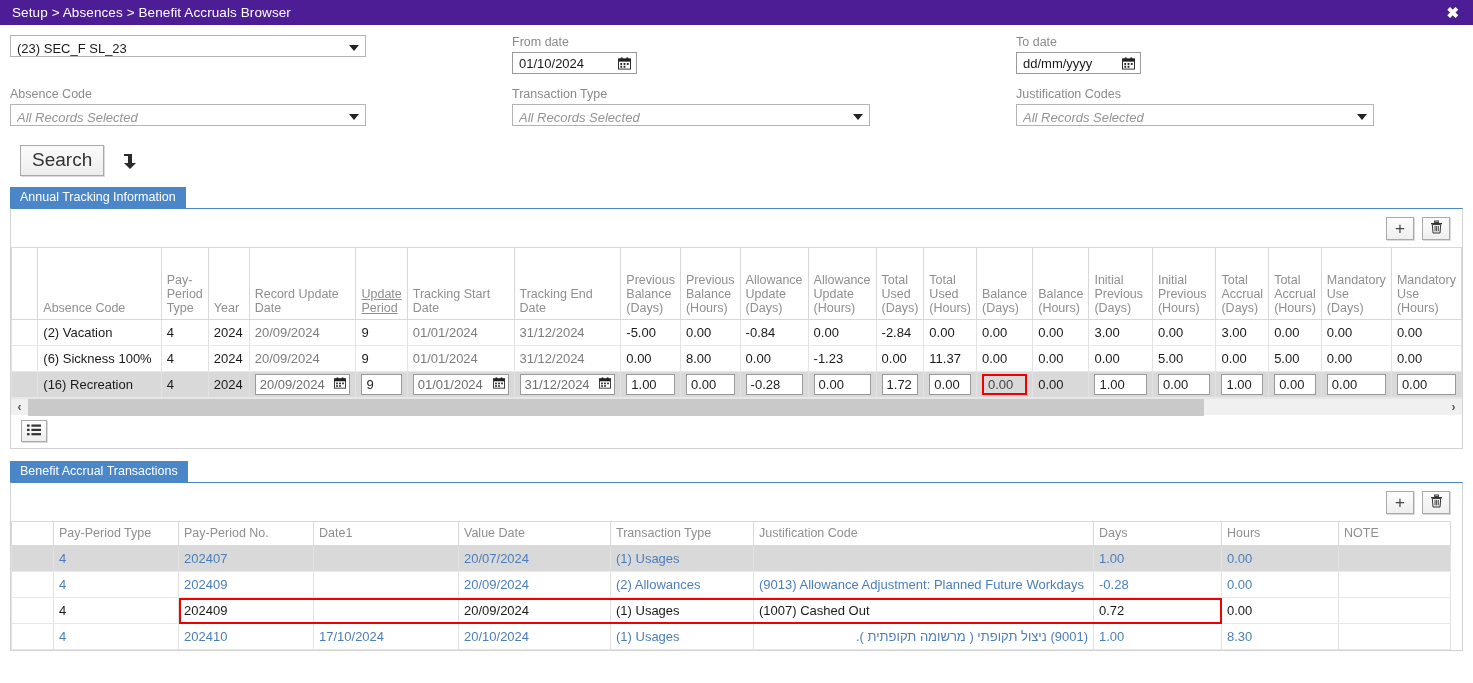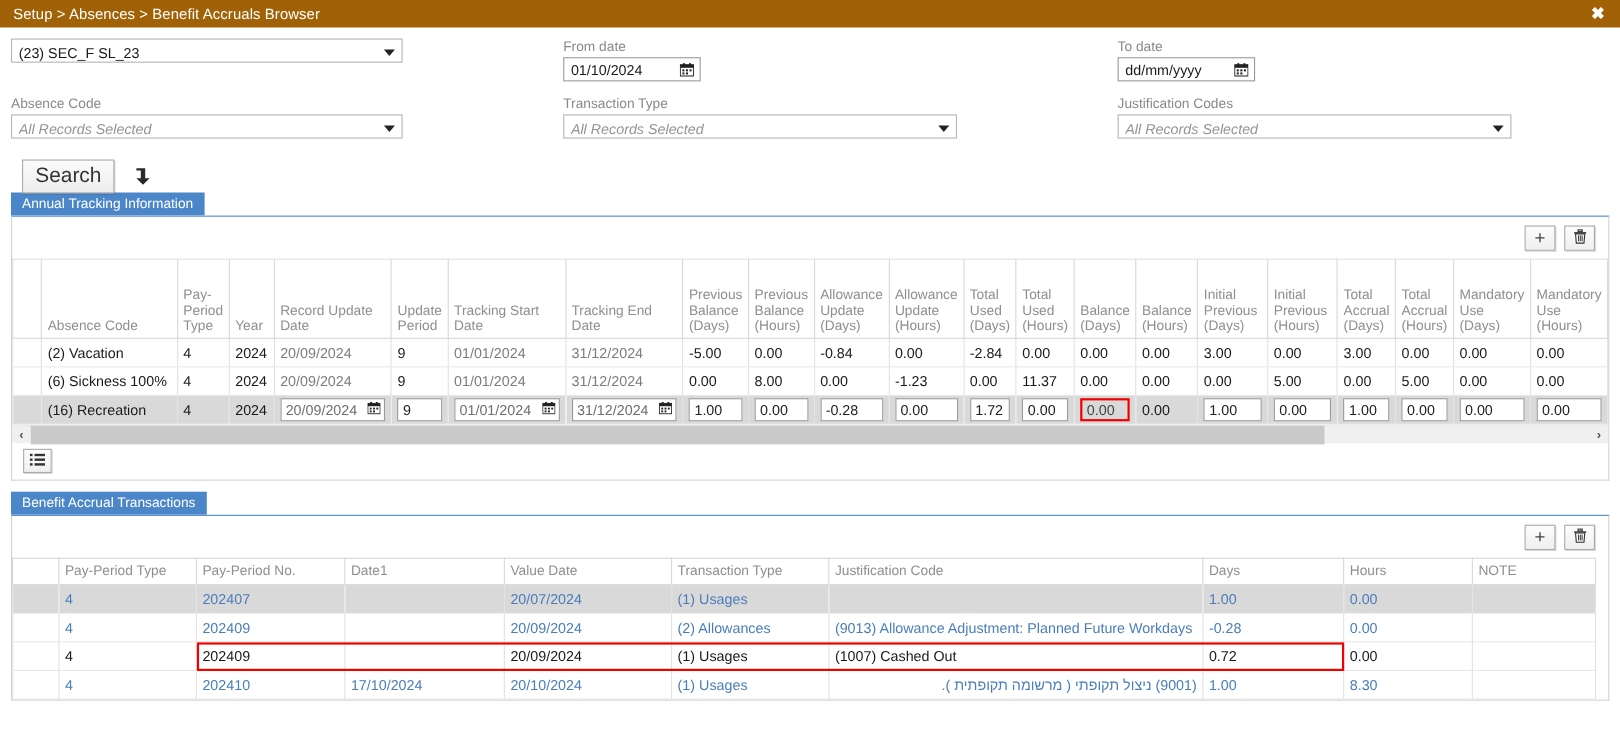--- a/index.html
+++ b/index.html
@@ -9,21 +9,21 @@
     background: #ffffff;
     font-family: "Liberation Sans", sans-serif;
     font-size: 13px;
     color: #333333;
     overflow: hidden;
   }
 
   
   .titlebar {
     height: 25px;
-    background: #a16207;
+    background: #4c1d95;
     color: #ffffff;
     display: flex;
     align-items: center;
     padding: 0 10px 0 12px;
     font-size: 13.5px;
   }
   .titlebar .bc { flex: 1; letter-spacing: .1px; }
   .titlebar .closebtn {
     font-size: 15px; font-weight: bold; line-height: 1;
     cursor: pointer; padding: 2px 4px;
@@ -82,21 +82,21 @@
     background: linear-gradient(#fbfbfb, #ededed);
     box-shadow: 1px 1px 0 rgba(0,0,0,.15);
     padding: 3px 11px 4px;
     font-size: 19px;
     color: #333;
     cursor: pointer;
   }
   .arrow-down-icon { display:inline-block; vertical-align: middle; margin-left: 14px; }
 
   
-  .panel { margin: 0 10px; }
+  .panel { margin: 12px 10px; }
   .panel-tab {
     display: inline-block;
     background: #4a86c8;
     color: #fff;
     font-size: 12.5px;
     padding: 3px 10px 4px;
   }
   .panel-body {
     border: 1px solid #d2d2d2;
     border-top: 1px solid #4a86c8;
@@ -354,21 +354,21 @@
           <col style="width:68px">
             <col style="width:68px">
         </colgroup>
         <thead>
             <tr>
               <th style="height: 72px;"></th>
               <th style="height: 72px;">Absence Code</th>
               <th style="height: 72px;">Pay-Period Type</th>
               <th style="height: 72px;">Year</th>
               <th style="height: 72px;">Record Update Date</th>
-              <th style="height: 72px;">Update Period</th>
+              <th style="height: 72px; text-decoration: underline;">Update Period</th>
               <th style="height: 72px;">Tracking Start Date</th>
               <th style="height: 72px;">Tracking End Date</th>
               <th style="height: 72px;">Previous Balance (Days)</th>
               <th style="height: 72px;">Previous Balance (Hours)</th>
               <th style="height: 72px;">Allowance Update (Days)</th>
               <th style="height: 72px;">Allowance Update (Hours)</th>
               <th style="height: 72px;">Total Used (Days)</th>
               <th style="height: 72px;">Total Used (Hours)</th>
               <th style="height: 72px;">Balance (Days)</th>
               <th style="height: 72px;">Balance (Hours)</th>

